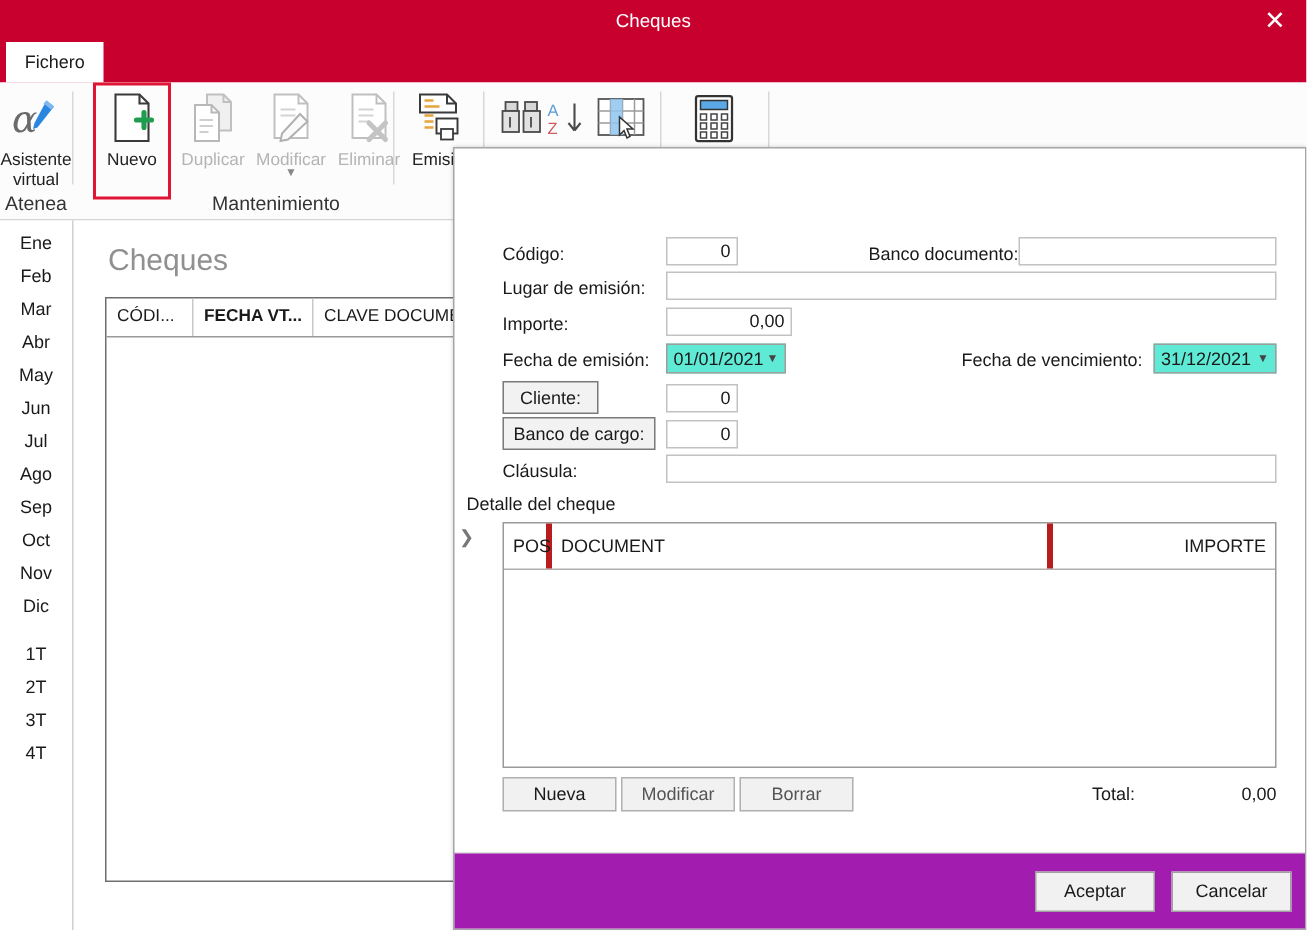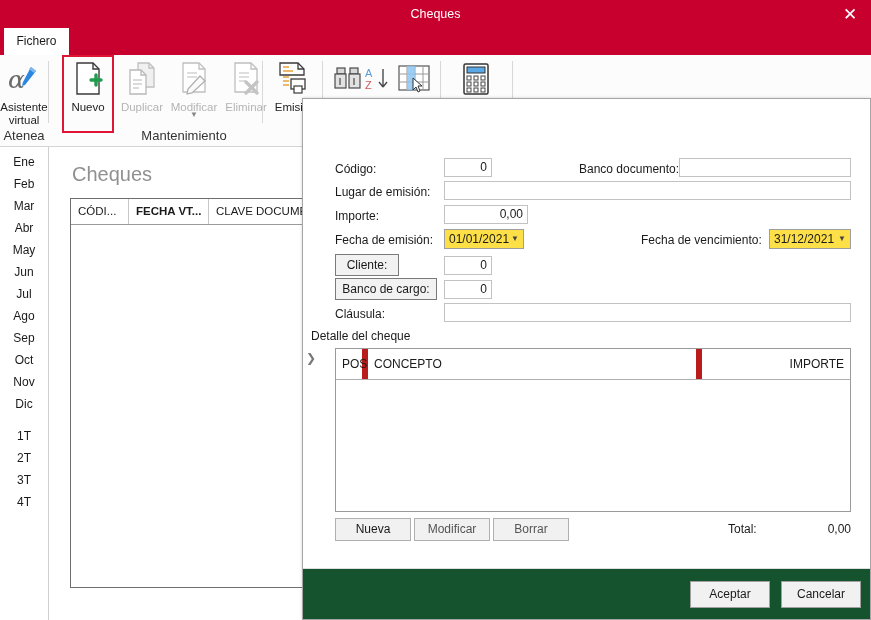--- a/index.html
+++ b/index.html
@@ -117,35 +117,35 @@
     border: 1px solid #bdbdbd; background: #ffffff;
     display: flex; align-items: center; justify-content: center;
   }
   .dlg-title {
     position: absolute; left: 0; top: 10px; width: 569px; text-align: center;
     font-size: 13px; color: #1a1a1a;
   }
   .dlg-body { position: relative; height: 420px; }
   .dlg-footer {
     position: absolute; left: 0; bottom: 0; width: 567px; height: 51px;
-    background: #14532d; border-top: 1px solid #dedede;
+    background: #a21caf; border-top: 1px solid #dedede;
   }
 
   .flabel {
     position: absolute; font-size: 12px; color: #1a1a1a;
     height: 19px; line-height: 19px; white-space: nowrap;
   }
   .finput {
     position: absolute; height: 19px; background: #ffffff;
     border: 1px solid #c2c2c2; font-size: 12px; color:#1a1a1a;
     line-height: 17px; padding: 0 4px; cursor: text;
   }
   .finput.num { text-align: right; }
   .fdate {
-    position: absolute; height: 20px; background: #fde047;
+    position: absolute; height: 20px; background: #5eead4;
     border: 1px solid #9e9e9e; font-size: 12px; color:#1a1a1a;
     line-height: 18px; padding: 0 4px; cursor: pointer;
   }
   .fdate .dcaret {
     position: absolute; right: 4px; top: 0; height:18px; line-height:18px;
     font-size: 8px; color: #444;
   }
   .fbtn {
     position: absolute; height: 22px; background: #f2f2f2;
     border: 1px solid #7a7a7a; font-size: 12px; color:#1a1a1a;
@@ -157,21 +157,21 @@
     position: absolute; font-size: 12px; color: #777; cursor: pointer;
     font-family: "DejaVu Sans", sans-serif; font-weight: bold;
   }
   .dgrid {
     position: absolute; left: 32px; top: 249px; width: 516px; height: 164px;
     border: 1px solid #9a9a9a; background: #ffffff;
   }
   .dgrid-hdr { display:flex; height: 31px; border-bottom: 1px solid #b0b0b0; }
   .dh {
     height: 30px; line-height: 30px; padding: 0 6px;
-    border-right: 6px solid #b91c1c; font-size: 12px; cursor: pointer;
+    border-right: 4px solid #b91c1c; font-size: 12px; cursor: pointer;
     white-space: nowrap;
   }
   .dh.last { border-right: none; text-align: right; }
 
   .gbtn {
     position: absolute; height: 23px; background: #f1f1f1;
     border: 1px solid #b0b0b0; font-size: 12px; color:#1a1a1a;
     line-height: 21px; text-align: center; cursor: pointer;
   }
   .gbtn.muted { color: #555; }
@@ -405,21 +405,21 @@
 
       <div class="flabel" style="left:32px; top:206px;">Cláusula:</div>
       <div class="finput" style="left:141px; top:204px; width:407px;"></div>
 
       <div class="sectitle" style="left:8px; top:230px;">Detalle del cheque</div>
       <div class="expander" style="left:3px; top:252px;">❯</div>
 
       <div class="dgrid">
         <div class="dgrid-hdr">
           <div class="dh" style="width:32px;">POS</div>
-          <div class="dh" style="width:334px;">CONCEPTO</div>
+          <div class="dh" style="width:334px;">DOCUMENT</div>
           <div class="dh last" style="width:148px;">IMPORTE</div>
         </div>
       </div>
 
       <div class="gbtn" style="left:32px; top:419px; width:76px;">Nueva</div>
       <div class="gbtn muted" style="left:111px; top:419px; width:76px;">Modificar</div>
       <div class="gbtn muted" style="left:190px; top:419px; width:76px;">Borrar</div>
 
       <div class="totlbl" style="left:425px; top:423px;">Total:</div>
       <div class="totval" style="left:470px; top:423px; width:78px;">0,00</div>

